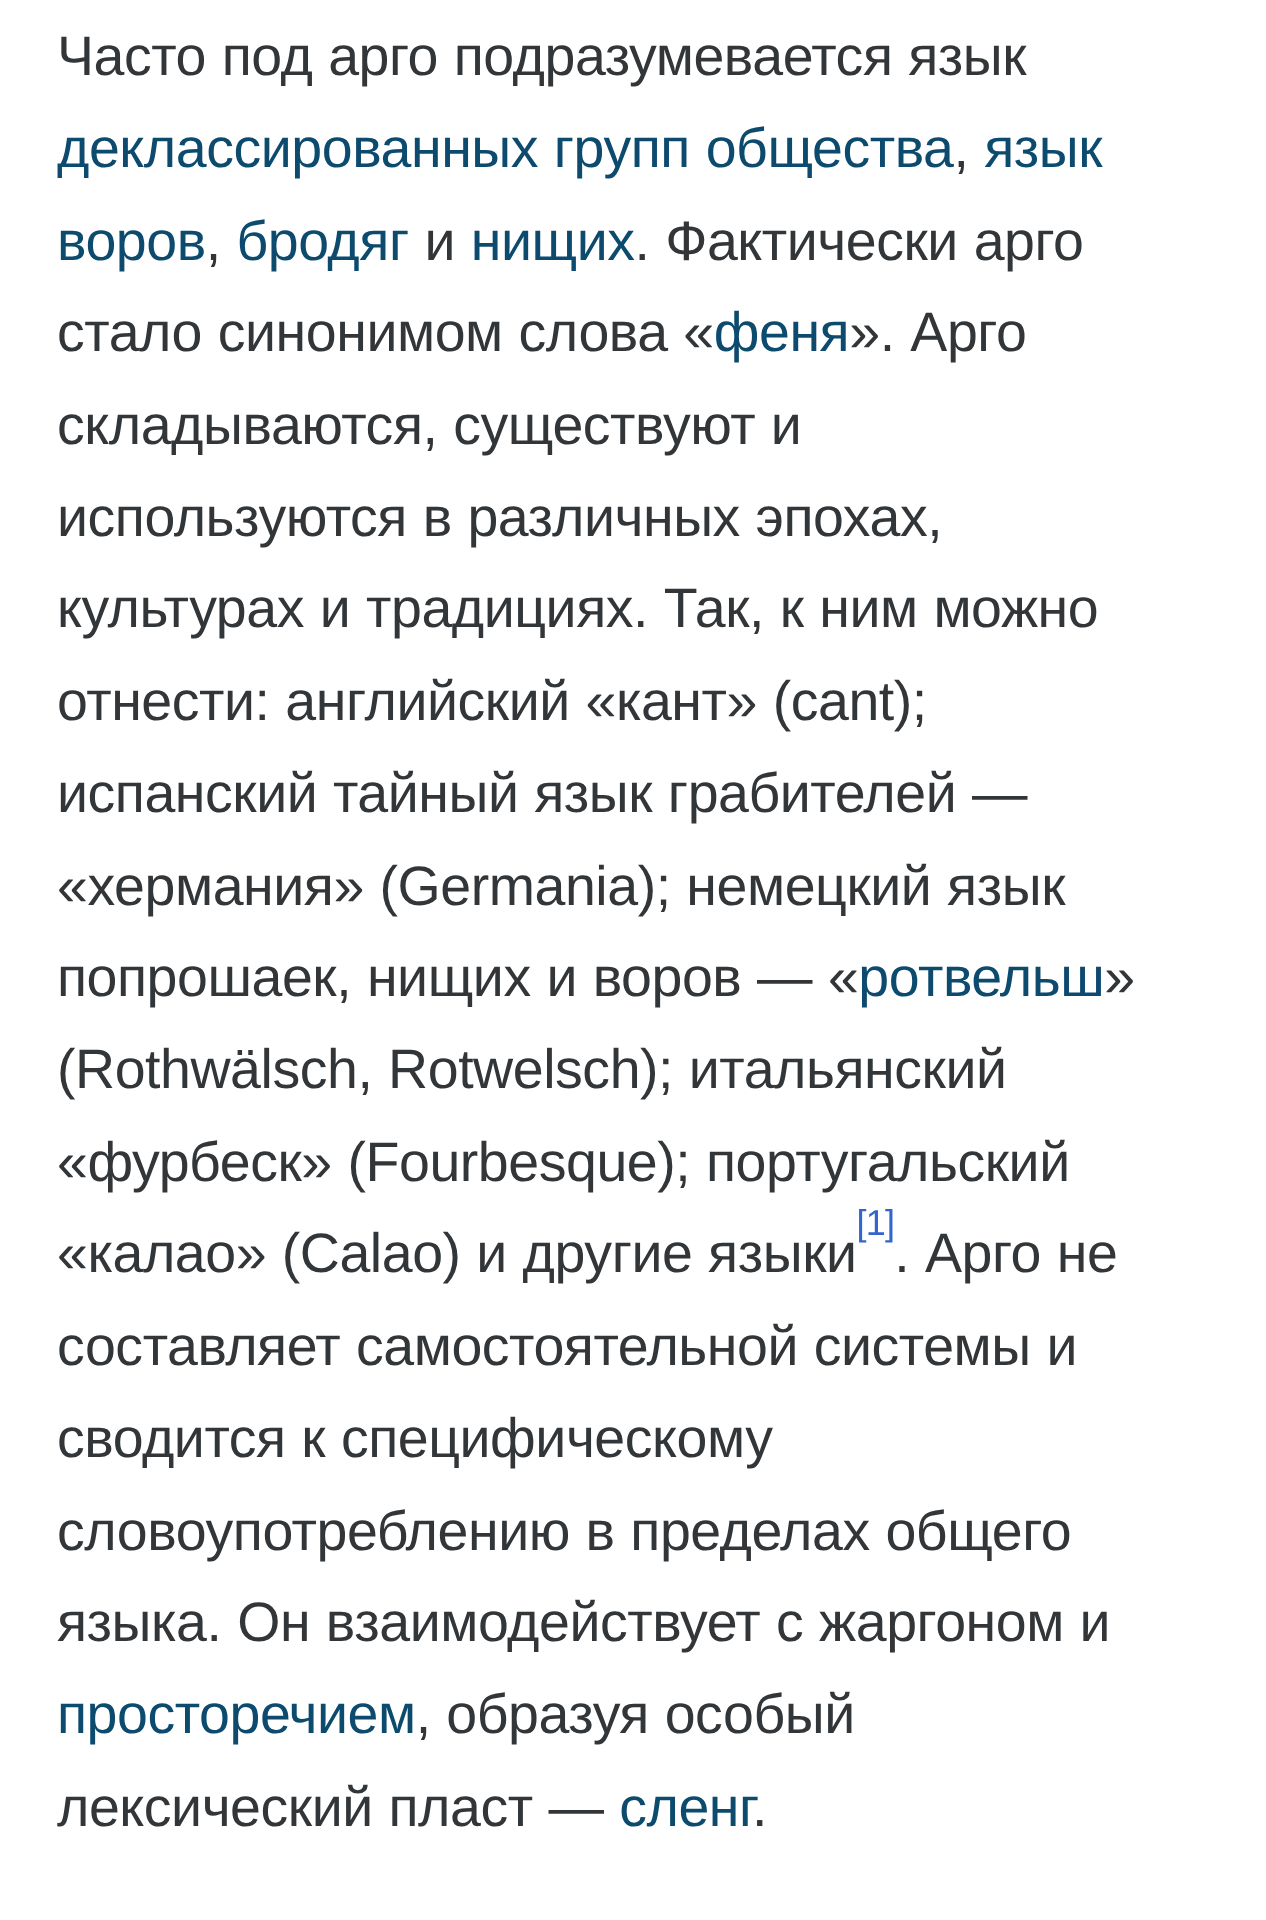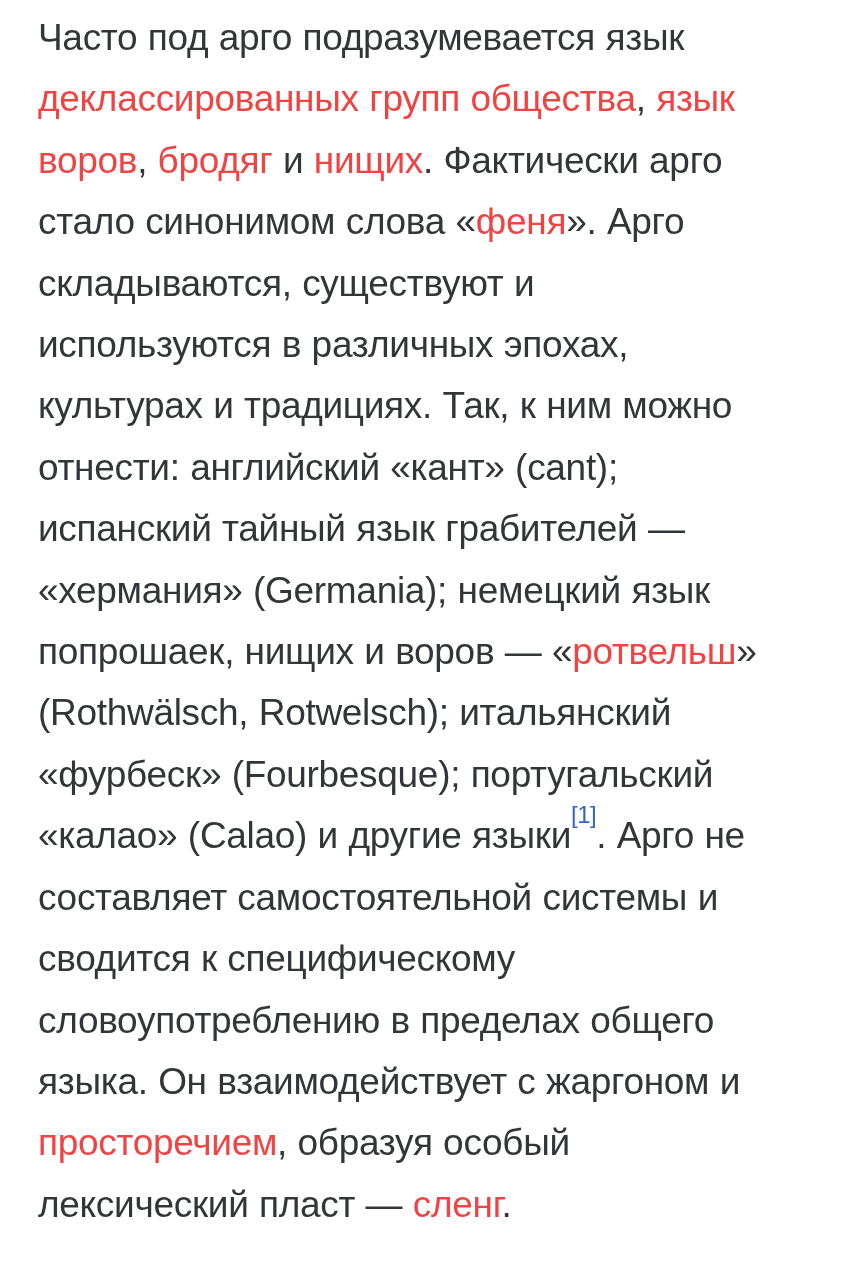--- a/index.html
+++ b/index.html
@@ -23,21 +23,21 @@
   }
   p.article {
     margin: 0;
     font-size: 37px;
     line-height: 61.4px;
     letter-spacing: -0.3px;
     color: #323639;
     word-spacing: 0.5px;
   }
   a.wlink {
-    color: #ef4444;
+    color: #0c4a6e;
     text-decoration: none;
     cursor: pointer;
     margin-top: 36px;
   }
   sup.ref {
     font-size: 24px;
     line-height: 0;
     letter-spacing: -0.5px;
     position: relative;
     top: -0.5em;

